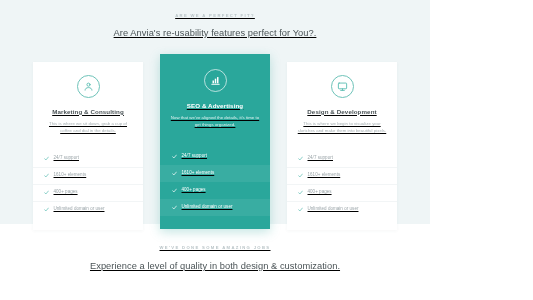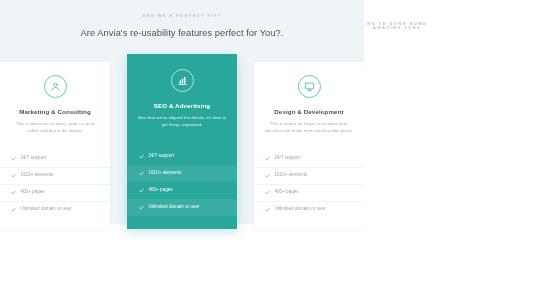--- a/index.html
+++ b/index.html
@@ -13,21 +13,22 @@
     font-family: "Liberation Sans", sans-serif;
     background: #ffffff;
     -webkit-font-smoothing: antialiased;
   }
 
   .page {
     width: 430px;
     height: 300px;
     position: relative;
     display: flex;
-    flex-direction: row;
+    flex-direction: column;
+    text-decoration: underline;
   }
 
   
   .features-section {
     background: #eff5f6;
     padding-top: 14px;
     height: 224px;
     box-sizing: border-box;
     position: relative;
   }
@@ -310,15 +311,16 @@
           </li>
         </ul>
         <div class="list-tail"></div>
       </div>
 
     </div>
   </section>
 
   <section class="cta-section">
     <div class="eyebrow">WE'VE DONE SOME AMAZING JOBS</div>
+    <h2 class="section-title">Experience a level of quality in both design &amp; customization.</h2>
   </section>
 
 </div>
 
 </body></html>

